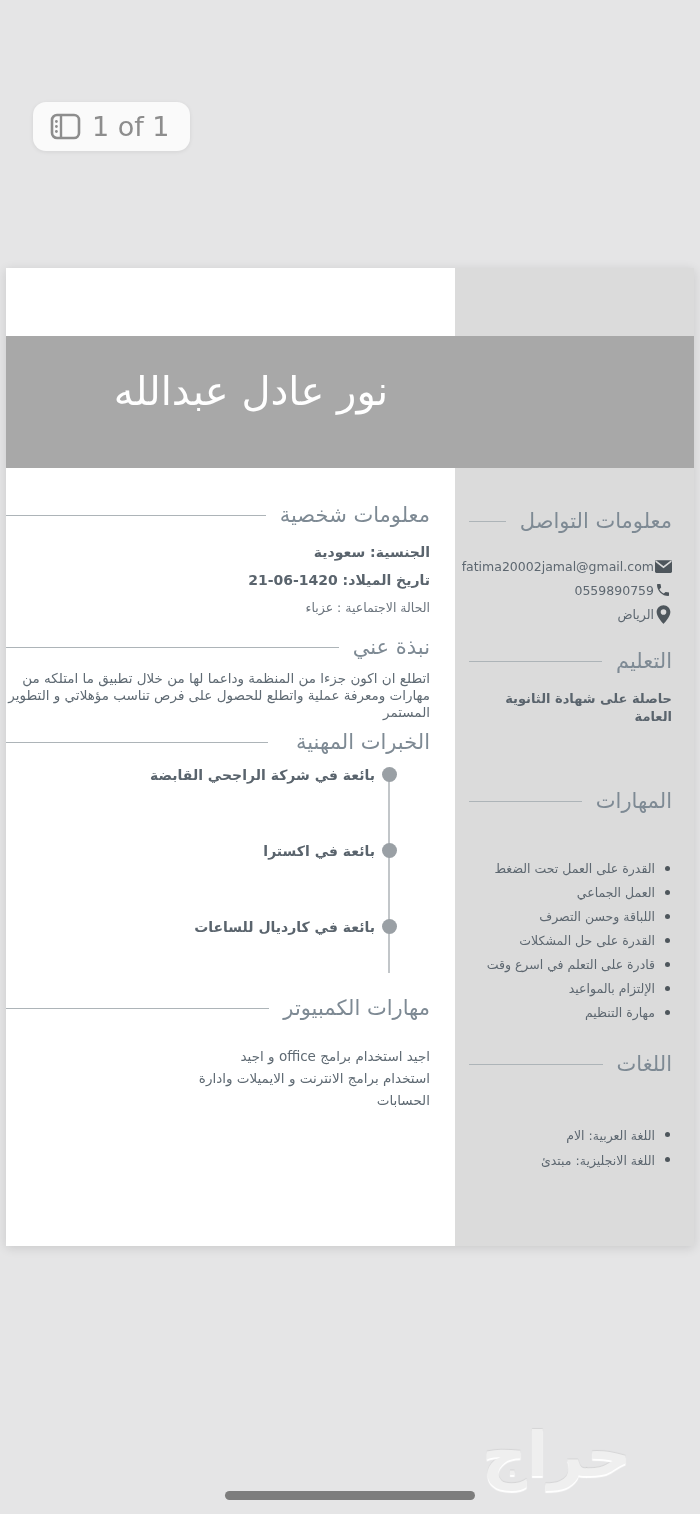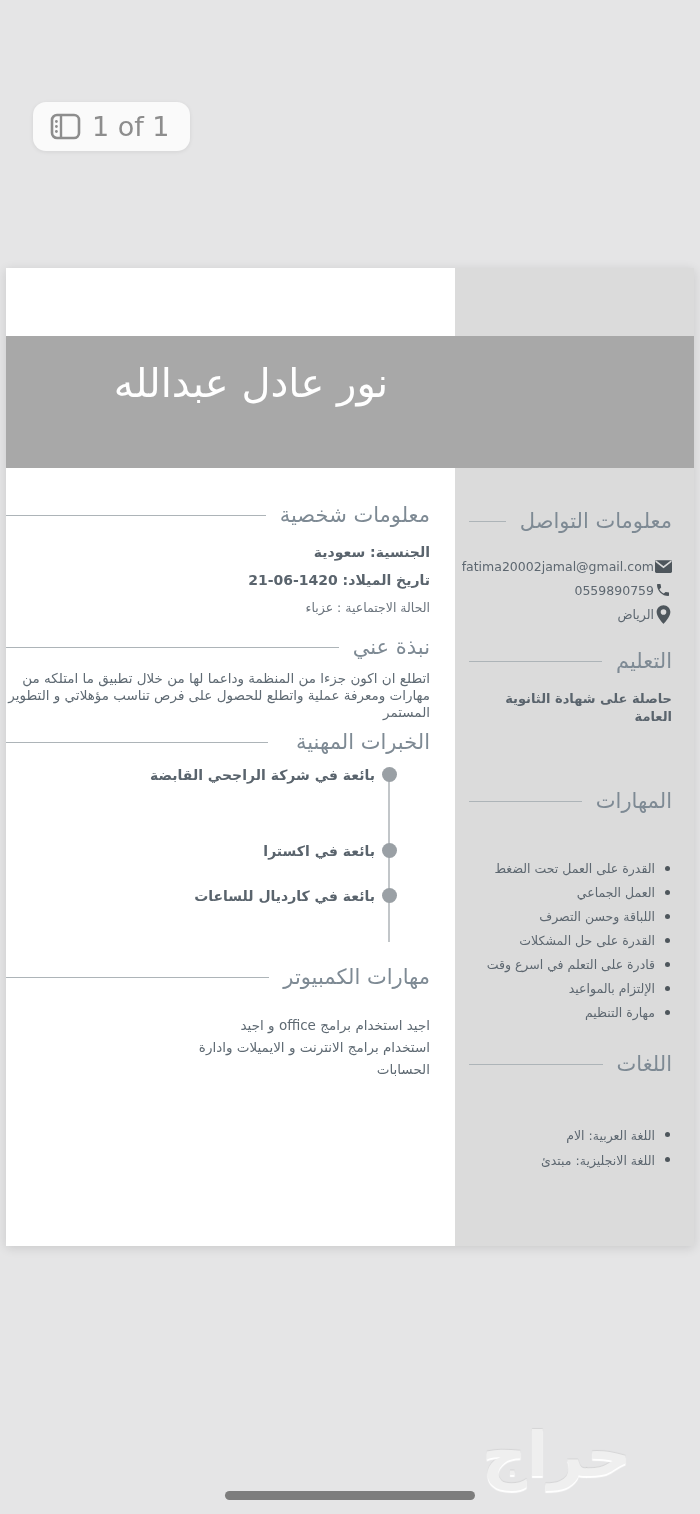--- a/index.html
+++ b/index.html
@@ -32,21 +32,21 @@
     background:#ffffff;box-shadow:0 2px 10px rgba(0,0,0,.12);
   }
   .sidebar-bg{
     position:absolute;top:0;right:0;width:239px;height:978px;background:#dbdbdb;
   }
   .nameband{
     position:absolute;top:68px;left:0;width:688px;height:132px;background:#a8a8a8;
   }
   .nameband .name{
     width:490px;text-align:center;color:#ffffff;
-    font-size:40px;padding-top:24px;direction:rtl;
+    font-size:40px;padding-top:32px;direction:rtl;
   }
   
   .sec-head{display:flex;align-items:center;gap:14px;direction:rtl;}
   .sec-title{font-size:21px;color:#7e8a94;font-weight:400;line-height:26px;white-space:nowrap;}
   .rule{flex:1;height:1px;background:#adb4b8;}
   
   .main-col{
     position:absolute;top:200px;left:0;width:449px;height:778px;
     direction:rtl;box-sizing:border-box;padding:0 25px 0 0;
     color:#5f6a73;text-align:right;
@@ -56,21 +56,21 @@
   .pinfo li{line-height:28px;font-size:14px;font-weight:600;color:#5a646d;}
   .pinfo li.small{font-size:12.5px;font-weight:500;color:#6b747d;}
   .sec-head.about-head{margin-top:12px;}
   .about-text{margin:10px 0 0;font-size:13.5px;line-height:17px;color:#5f6a73;}
   .sec-head.exp-head{margin-top:8px;gap:28px;}
   .timeline{position:relative;margin-top:10px;padding-bottom:36px;}
   .timeline:before{content:'';position:absolute;right:40px;top:9px;bottom:0;width:2px;background:#c2c6c9;}
   .t-entry{position:relative;padding-right:55px;font-size:14px;font-weight:600;color:#5a646d;line-height:20px;}
   .t-entry:before{content:'';position:absolute;right:33px;top:2px;width:15px;height:15px;border-radius:50%;background:#9aa0a5;}
   .t-entry.e1{margin-bottom:56px;}
-  .t-entry.e2{margin-bottom:25px;}
+  .t-entry.e2{margin-bottom:56px;}
   .sec-head.comp-head{margin-top:22px;}
   .comp-text{margin:24px 0 0;width:232px;font-size:13.5px;line-height:22px;color:#5f6a73;}
   
   .side-col{
     position:absolute;top:0;right:0;width:239px;height:978px;
     direction:rtl;box-sizing:border-box;padding:0 22px 0 14px;
     color:#5d6770;text-align:right;
   }
   .side-col .sec-head.contact-head{margin-top:240px;}
   .contact-list{margin-top:20px;}

